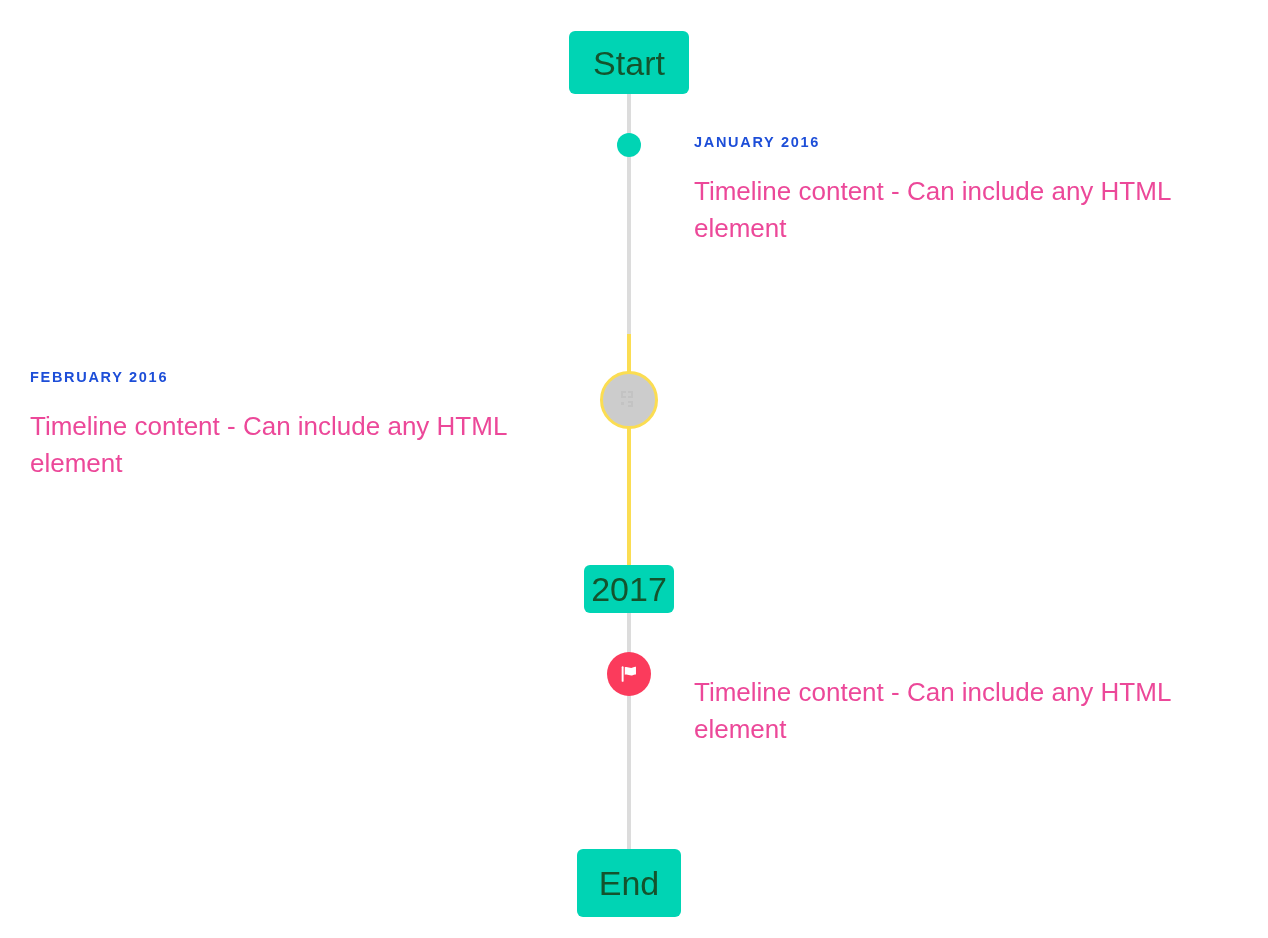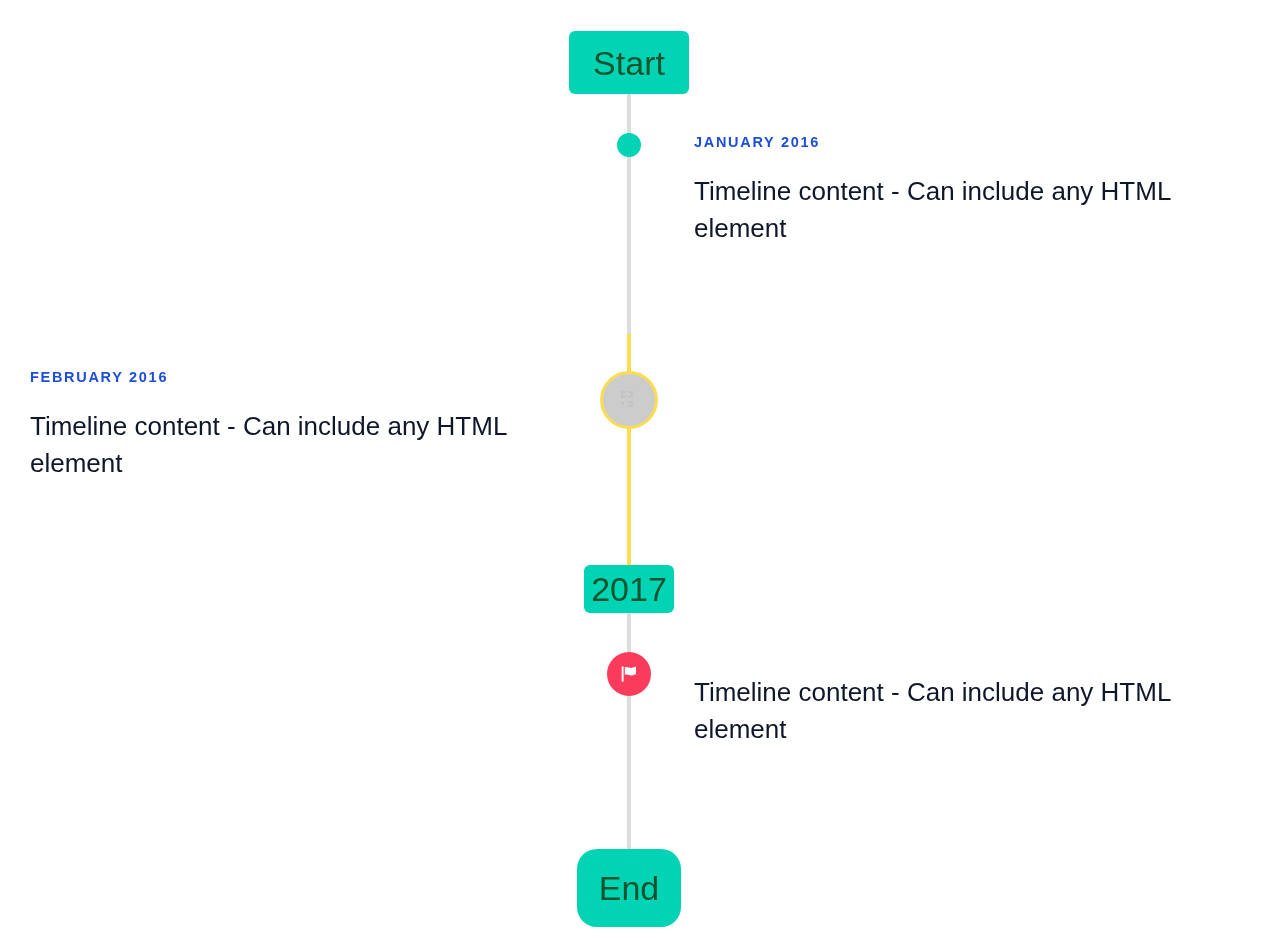--- a/index.html
+++ b/index.html
@@ -53,23 +53,22 @@
     width: 120px; height: 63px;
     font-size: 34px;
   }
   #badge-year {
     left: 584px;  top: 565px;
     width: 90px;  height: 48px;
     font-size: 34px;
   }
   #badge-end {
     left: 577px;  top: 849px;
-    width: 104px; height: 78px;
+    width: 104px; height: 68px;
     font-size: 34px;
-    border-radius: 20px;
   }
 
   
   .marker {
     position: absolute;
     border-radius: 50%;
     z-index: 6;
     display: flex;
     align-items: center;
     justify-content: center;
@@ -128,21 +127,21 @@
     letter-spacing: 1.7px;
     color: #1d4ed8;
     text-transform: uppercase;
     line-height: 1.2;
   }
 
   .entry-body {
     margin-top: 22px;
     font-size: 26px;
     font-weight: 300;
-    color: #0f172a;
+    color: #ec4899;
     line-height: 1.42;
   }
 
   #entry-january {
     left: 694px; top: 134px;
     width: 530px;
     text-align: left;
   }
 
   #entry-february {

